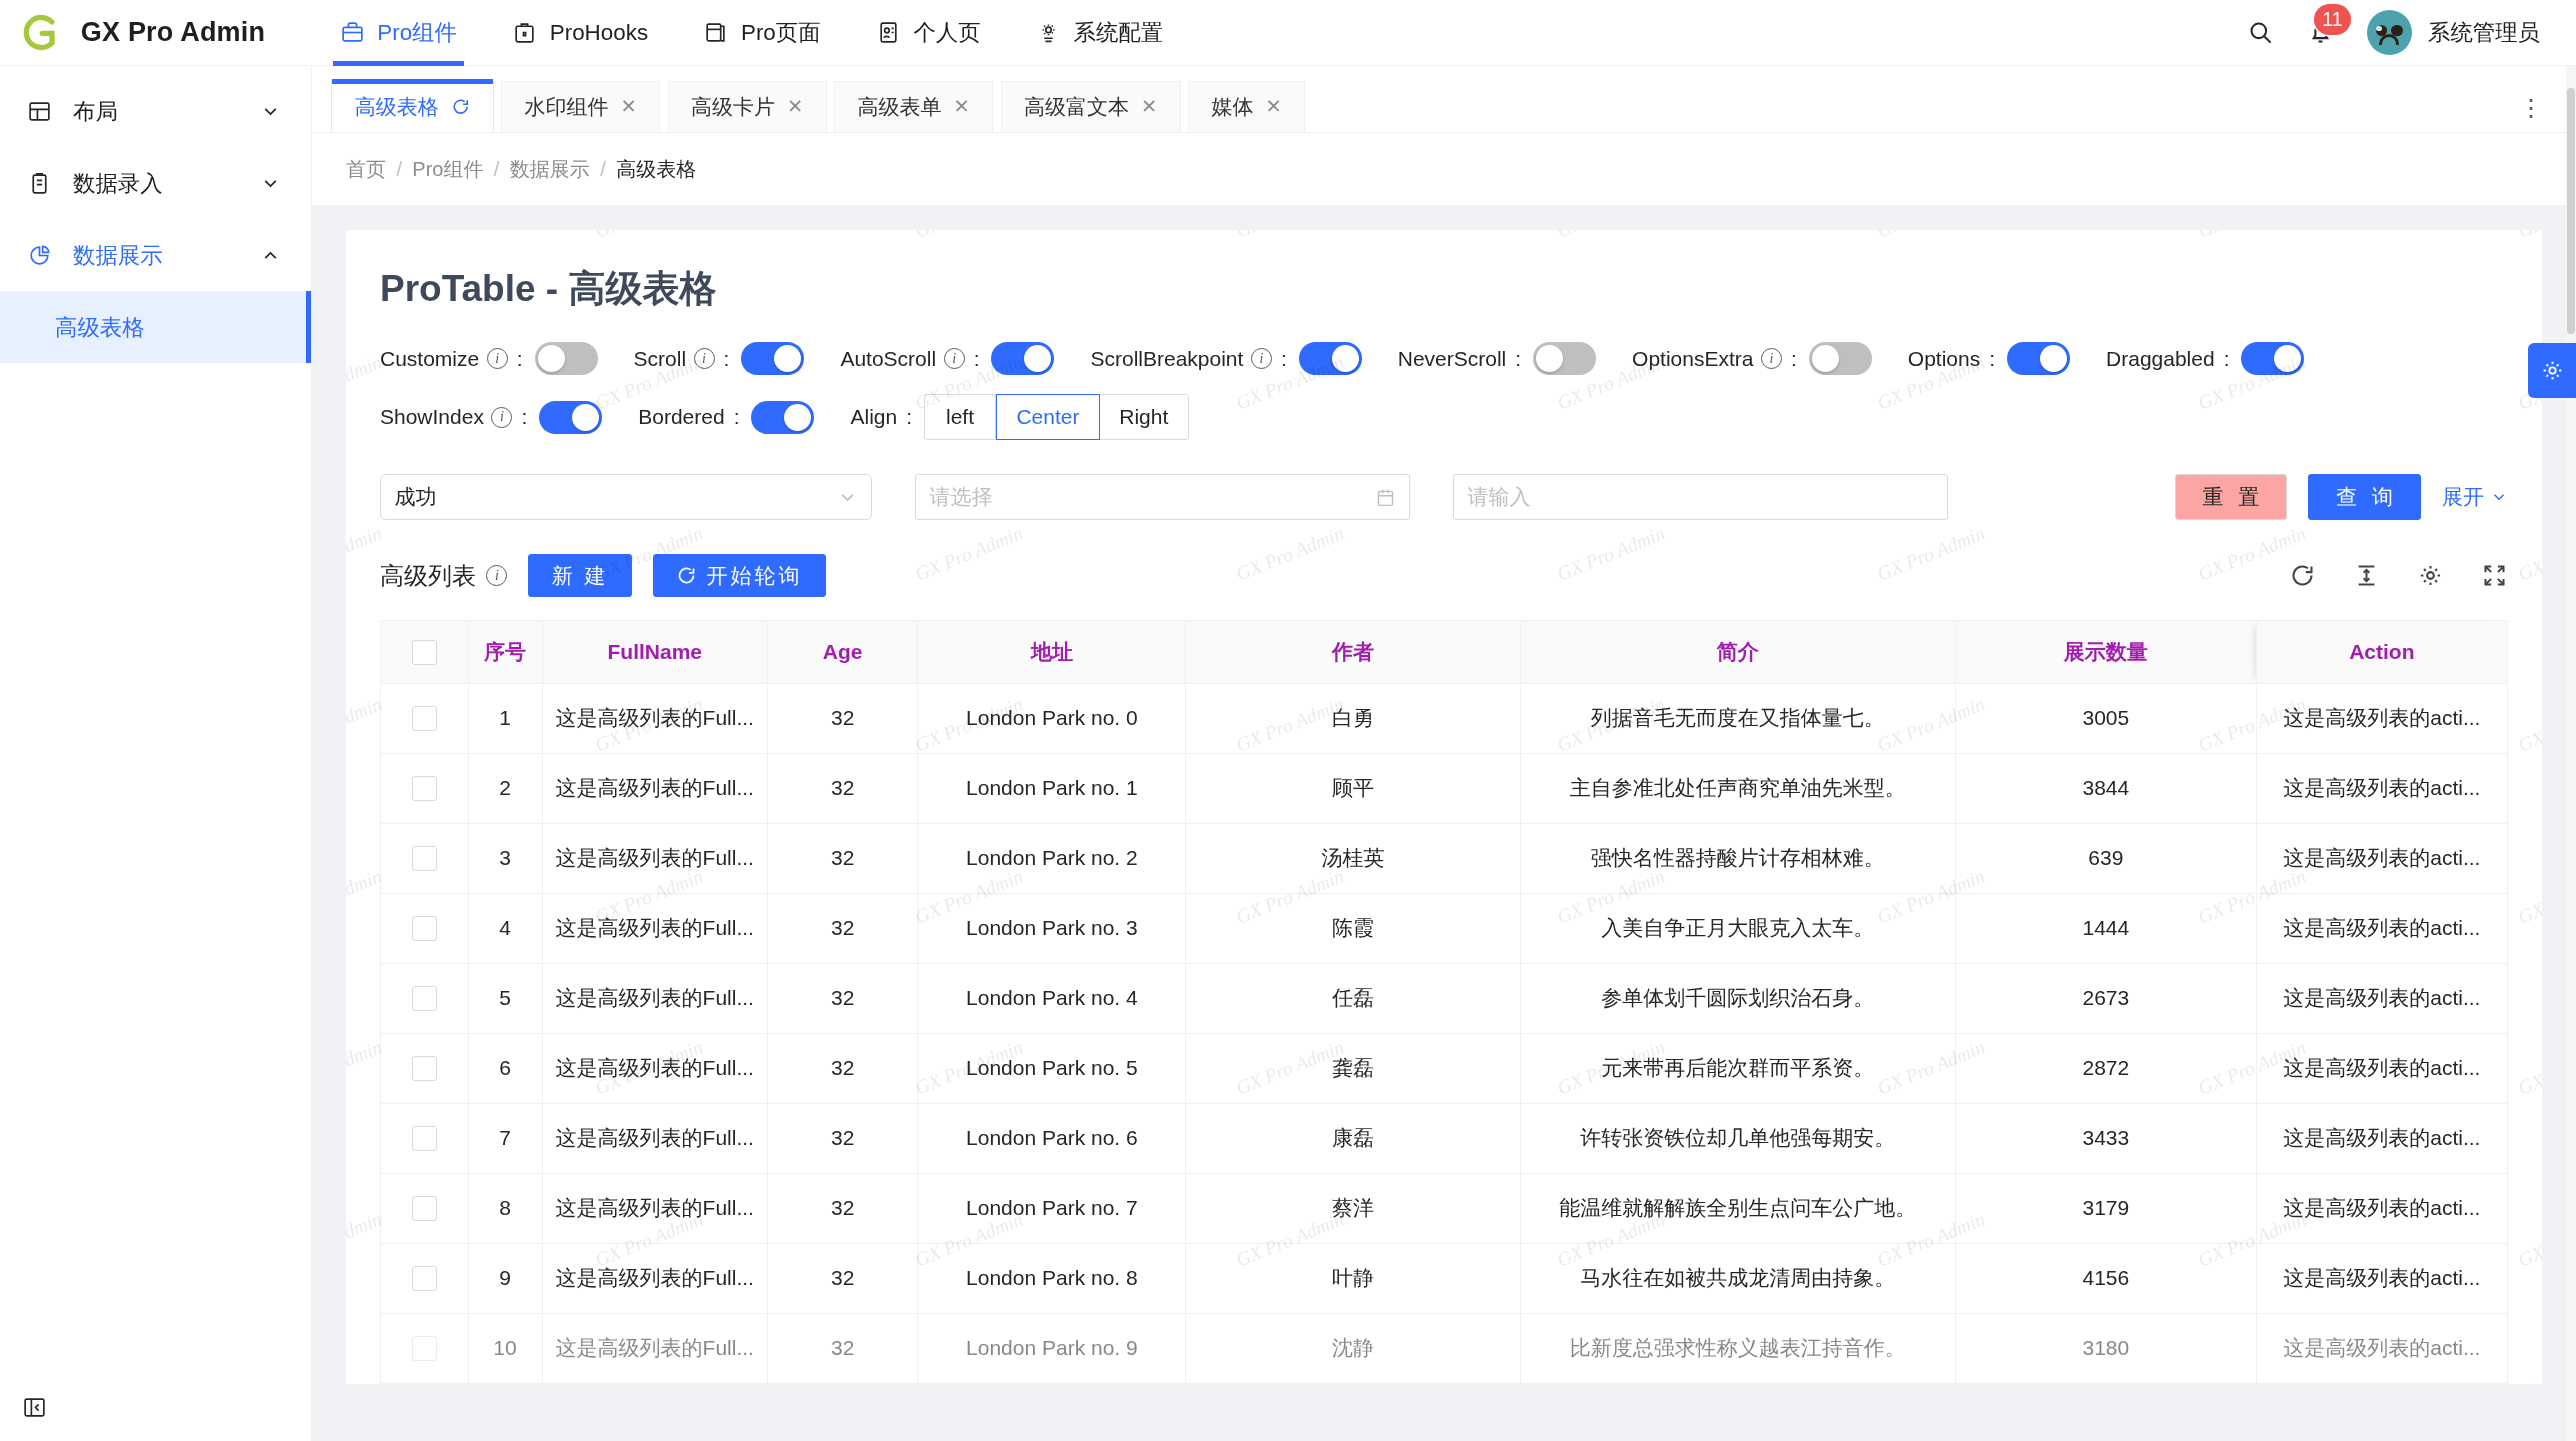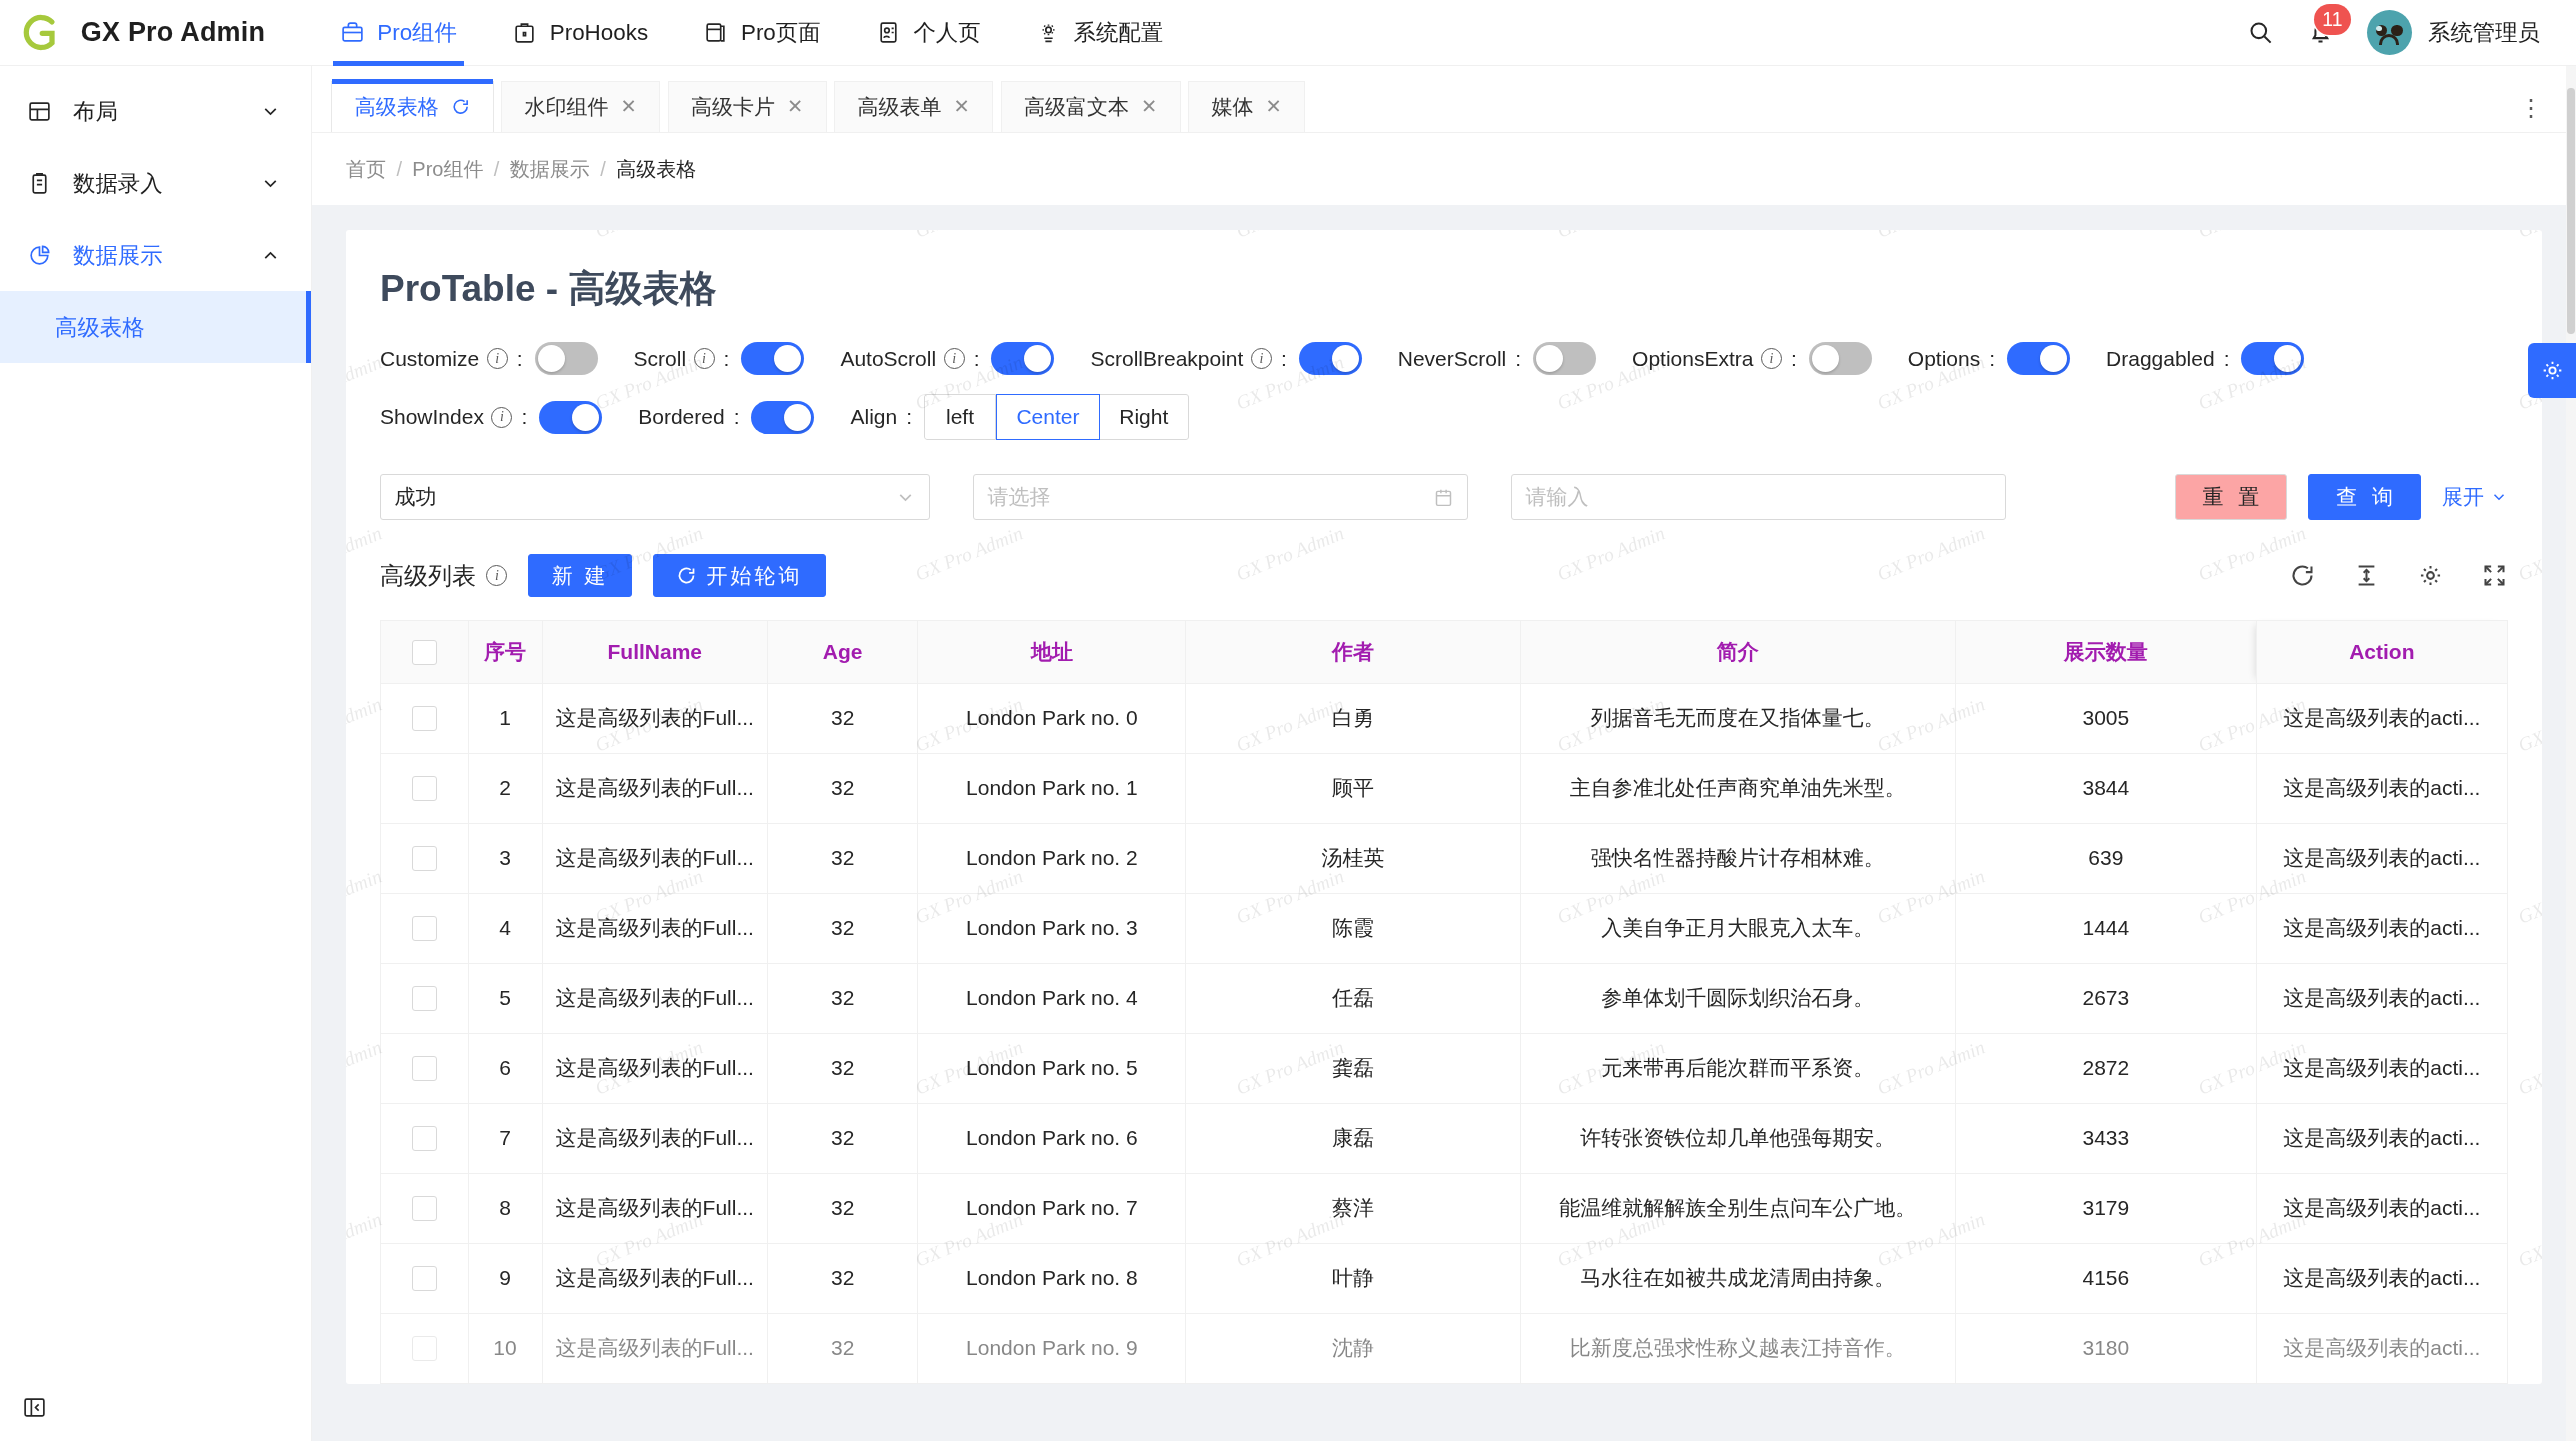--- a/index.html
+++ b/index.html
@@ -149,21 +149,21 @@
   .radio-btn:first-child { border-left-width: 0.7px; border-radius: 3px 0 0 3px; }
   .radio-btn:last-child { border-radius: 0 3px 3px 0; }
   .radio-btn.sel { color: #2f6bff; border-color: #2f6bff; border-left-width: 0.7px; position: relative; z-index: 2; }
 
   
   .filter-row { display: flex; align-items: center; gap: 0; margin-top: 34px; }
   .field {
     height: 46px; border: 0.7px solid #d9d9d9; border-radius: 3px; background: #fff;
     display: flex; align-items: center; padding: 0 13.4px; font-size: 21px; color: #262626;
   }
-  .field.sel-field { width: 550px; margin-right: 43px; }
+  .field.sel-field { width: 492px; margin-right: 43px; border-radius: 6px; }
   .field.date-field { width: 495px; margin-right: 43px; }
   .field.input-field { width: 495px; }
   .field .ph { color: #bfbfbf; }
   .field .fval { flex: 1; }
   .field .ficon { margin-left: auto; display: flex; align-items: center; }
   .field .ficon svg { width: 21px; height: 21px; }
   .filter-actions { margin-left: auto; display: flex; align-items: center; gap: 21px; }
   .btn {
     height: 46px; padding: 0 27px; border-radius: 3px; font-size: 21px; display: flex;
     align-items: center; justify-content: center; cursor: pointer; white-space: nowrap;

